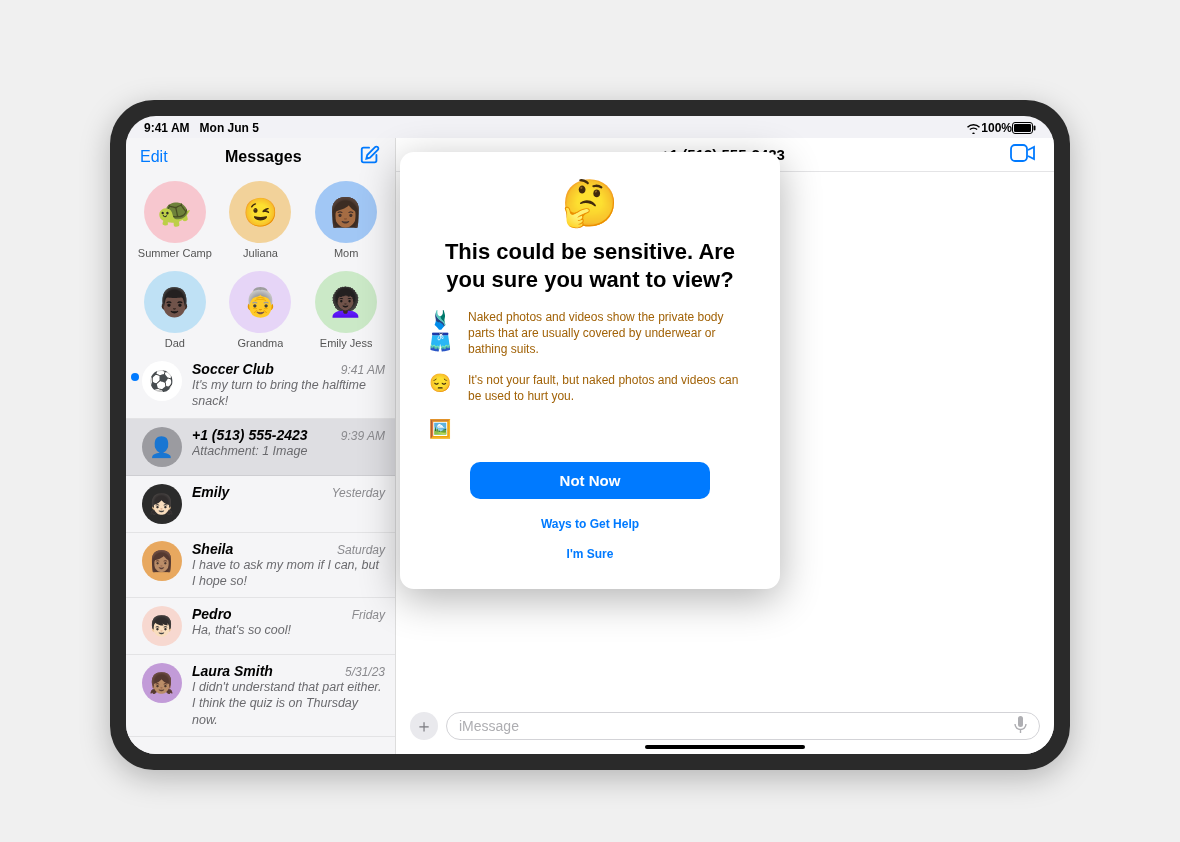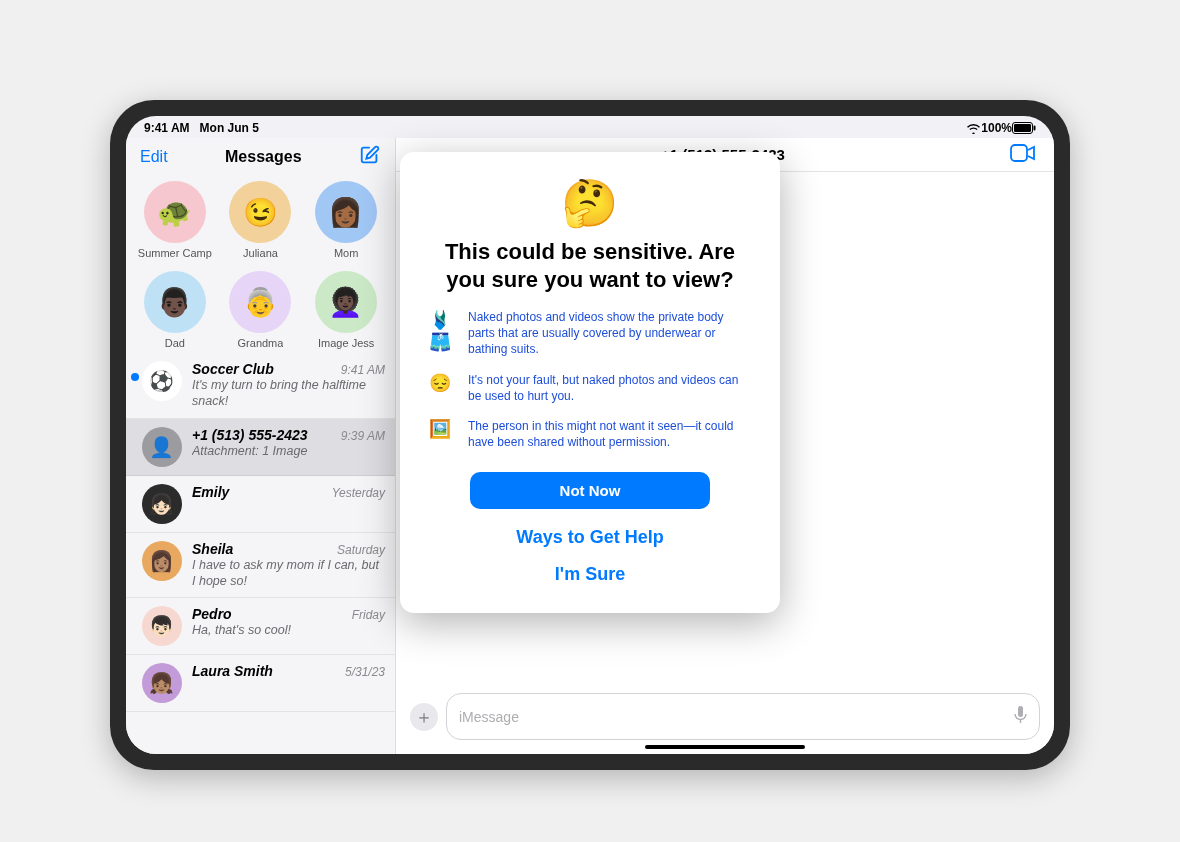--- a/index.html
+++ b/index.html
@@ -30,33 +30,33 @@
   .convo-name { font-size: 14px; font-weight: 600; }
   .convo-time { font-size: 12px; color: #8a8a8e; }
   .convo-preview { font-size: 12.5px; color: #6a6a6e; line-height: 1.3; overflow: hidden; }
   .main-pane { flex: 1; background: #fff; display: flex; flex-direction: column; position: relative; }
   .chat-header { display: flex; align-items: center; justify-content: space-between; padding: 6px 18px; border-bottom: 0.5px solid #e4e4e6; }
   .chat-title { font-size: 15px; font-weight: 600; margin: 0 auto; }
   .video-btn { color: #007aff; background: none; border: none; cursor: pointer; }
   .chat-body { flex: 1; }
   .input-bar { display: flex; align-items: center; padding: 8px 14px 14px; gap: 8px; }
   .plus-btn { width: 28px; height: 28px; border-radius: 50%; background: #e9e9ed; border: none; color: #7b7b80; font-size: 18px; display:flex; align-items:center; justify-content:center; }
-  .msg-input { flex: 1; height: 47px; border-radius: 15px; border: 1px solid #d3d3d7; padding: 0 12px; font-size: 14px; color: #aeaeb2; background:#fff; display:flex; align-items:center; justify-content:space-between; }
+  .msg-input { flex: 1; height: 28px; border-radius: 15px; border: 1px solid #d3d3d7; padding: 0 12px; font-size: 14px; color: #aeaeb2; background:#fff; display:flex; align-items:center; justify-content:space-between; }
   .mic-icon { color:#aeaeb2; }
   .home-indicator { position:absolute; bottom:5px; left:50%; transform:translateX(-50%); width:160px; height:4px; background:#000; border-radius:3px; }
   .modal-scrim { position:absolute; inset:0; display:flex; align-items:flex-start; justify-content:center; padding-top:36px; pointer-events:none; }
   .modal { width: 380px; background:#fff; border-radius:14px; box-shadow:0 10px 40px rgba(0,0,0,0.3); padding:24px 28px 18px; pointer-events:auto; }
   .modal-emoji { font-size:46px; text-align:center; }
   .modal-title { font-size:22px; font-weight:700; text-align:center; line-height:1.25; margin:8px 0 16px; }
   .modal-bullets { display:flex; flex-direction:column; gap:14px; margin-bottom:22px; }
   .bullet { display:flex; gap:14px; align-items:flex-start; }
   .bullet-icon { width:26px; font-size:18px; text-align:center; flex-shrink:0; }
-  .bullet-text { font-size:12px; color:#1d4ed8; line-height:1.35; }
+  .bullet-text { font-size:12px; color:#a16207; line-height:1.35; }
   .modal-primary { display:block; width:240px; margin:0 auto 12px; padding:10px 0; background:#007aff; color:#fff; border:none; border-radius:10px; font-size:15px; font-weight:600; cursor:pointer; }
-  .modal-link { display:block; color:#007aff; font-size:18px; font-weight:600; background:none; border:none; margin:4px auto; padding:6px; cursor:pointer; }
+  .modal-link { display:block; color:#007aff; font-size:12px; font-weight:600; background:none; border:none; margin:4px auto; padding:6px; cursor:pointer; }
 </style>
 </head>
 <body>
 
 <div class="device-frame">
   <div class="screen">
 
     <div class="status-bar">
       <div class="status-left">
         <span>9:41 AM</span>
@@ -111,21 +111,21 @@
               <div class="pinned-item">
                 <div class="avatar-circle" style="background:#bfe1f5">👨🏿</div>
                 <div class="pinned-label">Dad</div>
               </div>
               <div class="pinned-item">
                 <div class="avatar-circle" style="background:#e6d5f7">👵</div>
                 <div class="pinned-label">Grandma</div>
               </div>
               <div class="pinned-item">
                 <div class="avatar-circle" style="background:#cbe9c7">👩🏿‍🦱</div>
-                <div class="pinned-label">Image Jess</div>
+                <div class="pinned-label">Emily Jess</div>
               </div>
             </div>
           </div>
 
         <div class="convo-list" id="convo-list">
             <div class="convo-item">
     <span class="unread-dot"></span>
     <div class="convo-avatar" style="background:#fff">⚽</div>
     <div class="convo-body">
       <div class="convo-top">
@@ -179,20 +179,21 @@
     </div>
             </div>
             <div class="convo-item">
 
     <div class="convo-avatar" style="background:#c29bd8">👧🏽</div>
     <div class="convo-body">
       <div class="convo-top">
         <span class="convo-name">Laura Smith</span>
         <span class="convo-time">5/31/23</span>
       </div>
+      <div class="convo-preview">I didn't understand that part either. I think the quiz is on Thursday now.</div>
     </div>
             </div>
           </div>
       </div>
 
       <div class="main-pane">
         <div class="chat-header">
           <span style="width:22px"></span>
           <span class="chat-title">+1 (513) 555-2423</span>
           <button class="video-btn">
@@ -227,21 +228,20 @@
             <div class="bullet">
               <div class="bullet-icon">🩱🩳</div>
               <div class="bullet-text">Naked photos and videos show the private body parts that are usually covered by underwear or bathing suits.</div>
             </div>
             <div class="bullet">
               <div class="bullet-icon">😔</div>
               <div class="bullet-text">It's not your fault, but naked photos and videos can be used to hurt you.</div>
             </div>
             <div class="bullet">
               <div class="bullet-icon">🖼️</div>
-              <div class="bullet-text">The person in this might not want it seen—it could have been shared without permission.</div>
             </div>
           </div>
         <button class="modal-primary">Not Now</button>
         <button class="modal-link">Ways to Get Help</button>
         <button class="modal-link">I'm Sure</button>
       </div>
     </div>
 
   </div>
 </div>

